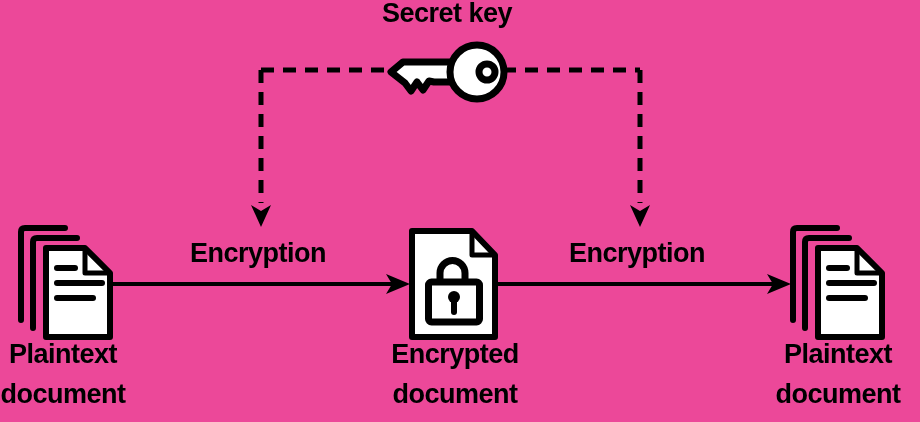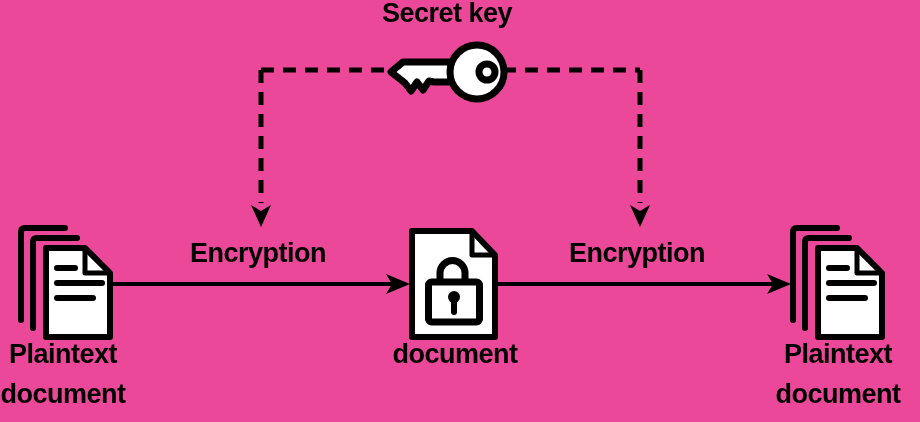--- a/index.html
+++ b/index.html
@@ -107,20 +107,21 @@
       <path d="M45,59 H90"></path>
       <path d="M45,74 H81"></path>
     </g>
   </svg>
 
   <div class="node-label" style="left:-47px; top:334px;">
     <div>Plaintext</div>
     <div>document</div>
   </div>
   <div class="node-label" style="left:345px; top:334px;">
+    <div>Encrypted</div>
     <div>document</div>
   </div>
   <div class="node-label" style="left:728px; top:334px;">
     <div>Plaintext</div>
     <div>document</div>
   </div>
 
 </div>
 
 </body></html>

